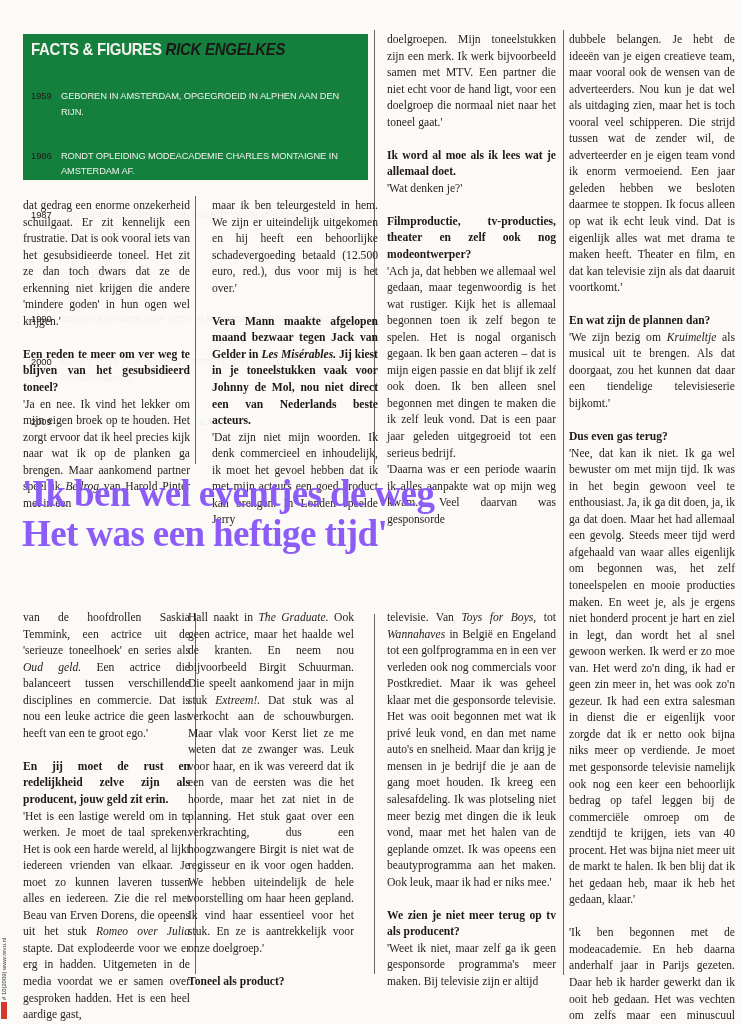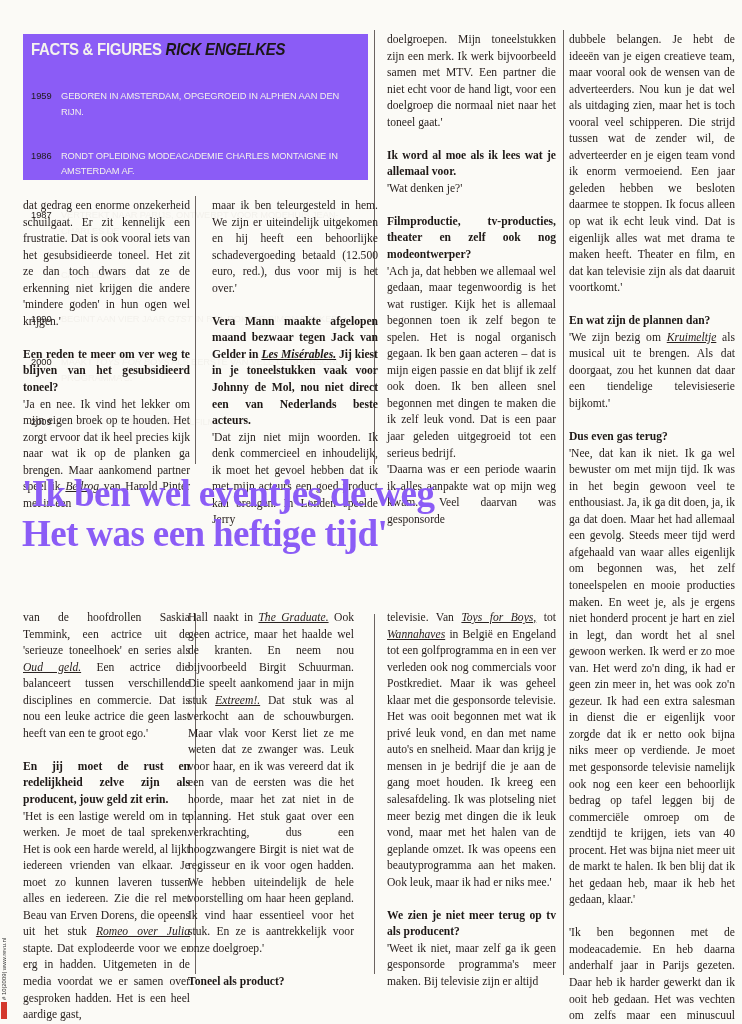--- a/index.html
+++ b/index.html
@@ -5,21 +5,21 @@
     html, body { margin: 0; padding: 0; }
     body {
       width: 742px; height: 1024px; overflow: hidden;
       background: #fbfaf6;
       position: relative;
       font-family: "Liberation Serif", "DejaVu Serif", serif;
       color: #2a2220;
     }
     .facts {
       position: absolute; left: 23px; top: 34px; width: 345px; height: 146px;
-      background: #8b5cf6;
+      background: #15803d;
       box-sizing: border-box; padding: 5px 8px 0 8px;
     }
     .facts-title {
       font-family: "Liberation Sans", "DejaVu Sans", sans-serif;
       font-weight: bold; font-size: 17px; letter-spacing: -0.3px;
       color: #f4f2ee; line-height: 22px; margin-bottom: 3px;
       transform: scaleX(0.88); transform-origin: left center; white-space: nowrap;
     }
     .facts-title .name { color: #1b1716; font-style: italic; }
     .fact-row {
@@ -30,21 +30,21 @@
     .fact-text { color: #f3f1ec; letter-spacing: -0.1px; }
     .fact-text i { font-style: italic; text-align: center; }
 
     .col {
       position: absolute; font-size: 11.6px; line-height: 16.55px;
       text-align: justify; box-sizing: border-box;
     }
     .col p { margin: 0; }
     .col .gap { height: 16.5px; }
     .col .q { font-weight: bold; color: #1e1816; }
-    .col i { font-style: italic; text-decoration: underline; }
+    .col i { font-style: italic; }
     .divider { position: absolute; width: 1px; background: #6b6360; }
 
     .pull {
       position: absolute; left: 22px; top: 474px; width: 540px;
       font-family: "Liberation Serif", "DejaVu Serif", serif;
       font-weight: bold; font-size: 37px; line-height: 40px; letter-spacing: -0.6px;
       color: #8b5cf6;
     }
     .pull div { white-space: nowrap; }
     .side-credit {
@@ -109,21 +109,21 @@
 <div class="col" style="left:212px; top:198px; width:166px;">
   <p>maar ik ben teleurgesteld in hem. We zijn er uiteindelijk uitgekomen en hij heeft een behoorlijke schadevergoeding betaald (12.500 euro, red.), dus voor mij is het over.'</p>
   <div class="gap"></div>
   <p class="q"><span>Vera Mann maakte afgelopen maand bezwaar tegen Jack van Gelder in </span><i>Les Misérables.</i><span> Jij kiest in je toneelstukken vaak voor Johnny de Mol, nou niet direct een van Nederlands beste acteurs.</span></p>
   <p>'Dat zijn niet mijn woorden. Ik denk commercieel en inhoudelijk, ik moet het gevoel hebben dat ik met mijn acteurs een goed product kan brengen. In Londen speelde Jerry</p>
 </div>
 
 <div class="col" style="left:387px; top:32px; width:169px;">
   <p>doelgroepen. Mijn toneelstukken zijn een merk. Ik werk bijvoorbeeld samen met MTV. Een partner die niet echt voor de hand ligt, voor een doelgroep die normaal niet naar het toneel gaat.'</p>
   <div class="gap"></div>
-  <p class="q">Ik word al moe als ik lees wat je allemaal voor.</p>
+  <p class="q">Ik word al moe als ik lees wat je allemaal doet.</p>
   <p>'Wat denken je?'</p>
   <div class="gap"></div>
   <p class="q">Filmproductie, tv-producties, theater en zelf ook nog modeontwerper?</p>
   <p>'Ach ja, dat hebben we allemaal wel gedaan, maar tegenwoordig is het wat rustiger. Kijk het is allemaal begonnen toen ik zelf begon te spelen. Het is nogal organisch gegaan. Ik ben gaan acteren – dat is mijn eigen passie en dat blijf ik zelf ook doen. Ik ben alleen snel begonnen met dingen te maken die ik zelf leuk vond. Dat is een paar jaar geleden uitgegroeid tot een serieus bedrijf.</p>
   <p>'Daarna was er een periode waarin ik alles aanpakte wat op mijn weg kwam. Veel daarvan was gesponsorde</p>
 </div>
 
 <div class="col" style="left:569px; top:32px; width:166px;">
   <p>dubbele belangen. Je hebt de ideeën van je eigen creatieve team, maar vooral ook de wensen van de adverteerders. Nou kun je dat wel als uitdaging zien, maar het is toch vooral veel schipperen. Die strijd tussen wat de zender wil, de adverteerder en je eigen team vond ik enorm vermoeiend. Een jaar geleden hebben we besloten daarmee te stoppen. Ik focus alleen op wat ik echt leuk vind. Dat is eigenlijk alles wat met drama te maken heeft. Theater en film, en dat kan televisie zijn als dat daaruit voortkomt.'</p>
   <div class="gap"></div>

